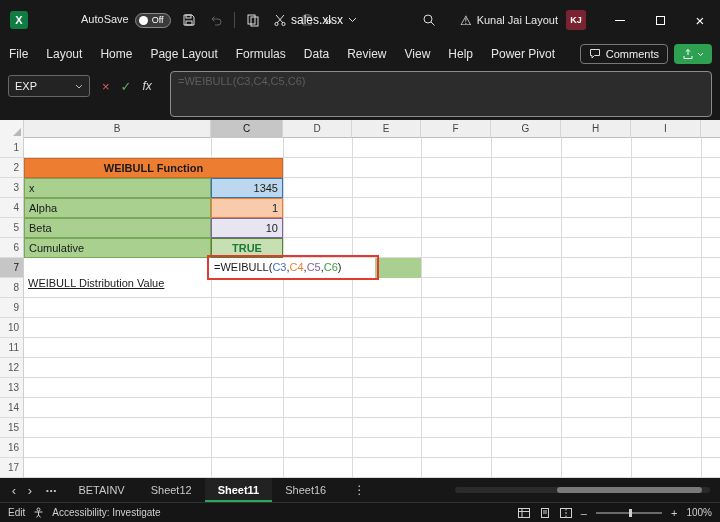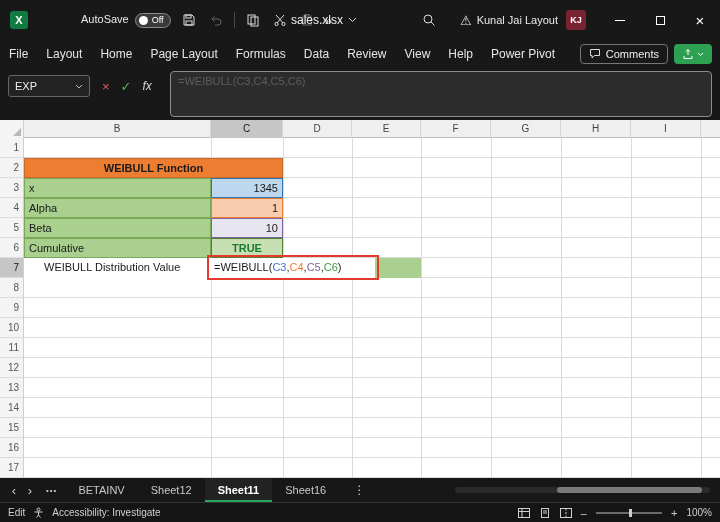--- a/index.html
+++ b/index.html
@@ -58,21 +58,21 @@
   .rowhdrs { width:24px; background:#f4f4f4; border-right:1px solid #cfcfcf; font-size:10px; color:#555; flex:0 0 auto; }
   .rh { height:20px; line-height:20px; text-align:right; padding-right:4px; border-bottom:1px solid #dcdcdc; }
   .cells { position:relative; flex:1;
     background:repeating-linear-gradient(to bottom, transparent 0 19px, #dadada 19px 20px), #fff; }
   .cline { position:absolute; top:0; bottom:0; width:1px; background:#dadada; }
   .cell { position:absolute; height:20px; font-size:11px; line-height:19px; color:#1a1a1a; overflow:hidden; white-space:nowrap; }
   .title-cell { left:0; top:20px; width:259px; text-align:center; font-weight:bold; border:1px solid #c9692a; }
   .lbl-cell { left:0; width:187px; padding-left:4px; border:1px solid #79a85b; }
   .val-cell { left:187px; width:72px; text-align:right; padding-right:4px; border-width:1px; border-style:solid; }
   .c6 { text-align:center; padding-right:0; font-weight:bold; }
-  .b7 { left:0; top:120px; width:187px; padding-left:20px; background:#fff; }
+  .b7 { left:0; top:136px; width:187px; padding-left:4px; background:#fff;text-decoration:underline; }
   .fcell { left:187px; top:120px; width:164px; background:#fff; padding-left:3px; }
   .fres { left:351px; top:120px; width:46px; }
   .redbox { position:absolute; left:183px; top:117px; width:172px; height:25px; border:2px solid #e23b2e; z-index:5; background:transparent; }
 
   
   .tabbar { height:24px; background:#171717; display:flex; align-items:center; color:#c9c9c9; font-size:11px; padding-left:6px; position:relative; flex:0 0 auto; }
   .nav { width:16px; text-align:center; font-size:13px; }
   .ellip { margin:0 8px; font-size:8px; letter-spacing:1px; }
   .stab { padding:0 13px; height:24px; line-height:24px; }
   .stab.active { color:#fff; font-weight:bold; background:#222; box-shadow:inset 0 -2px 0 #27a85f; }

